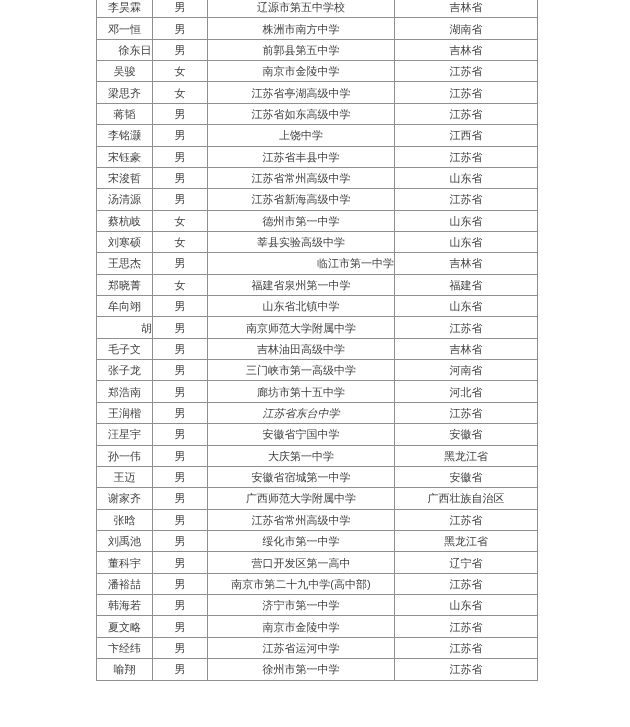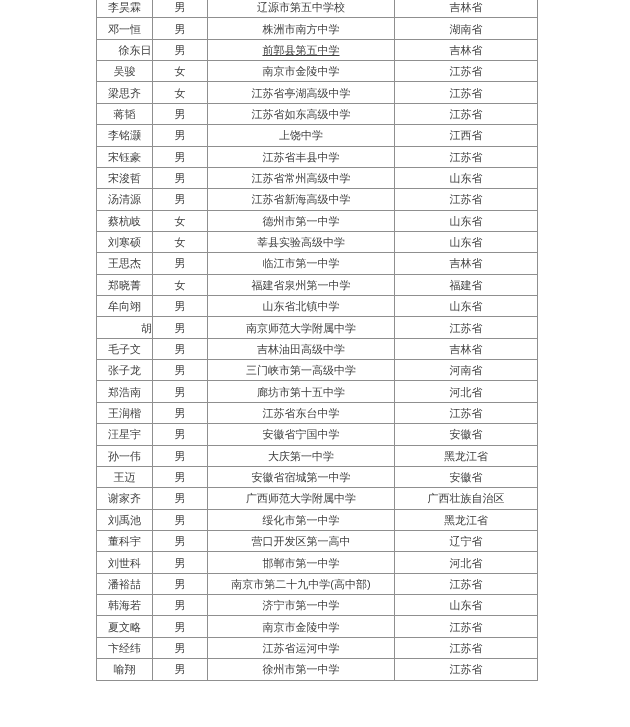--- a/index.html
+++ b/index.html
@@ -60,21 +60,21 @@
   <tr>
     <td style="border-color: rgb(143, 143, 143); color: rgb(62, 62, 62);">邓一恒</td>
     <td style="border-color: rgb(143, 143, 143); color: rgb(62, 62, 62);">男</td>
     <td style="border-color: rgb(143, 143, 143); color: rgb(62, 62, 62);">株洲市南方中学</td>
     <td style="border-color: rgb(143, 143, 143); color: rgb(62, 62, 62);">湖南省</td>
   </tr>
 
   <tr>
     <td style="border-color: rgb(143, 143, 143); color: rgb(62, 62, 62); padding-left: 21px;">徐东日</td>
     <td style="border-color: rgb(143, 143, 143); color: rgb(62, 62, 62);">男</td>
-    <td style="border-color: rgb(143, 143, 143); color: rgb(62, 62, 62); text-decoration: underline;">前郭县第五中学</td>
+    <td style="border-color: rgb(143, 143, 143); color: rgb(62, 62, 62);">前郭县第五中学</td>
     <td style="border-color: rgb(143, 143, 143); color: rgb(62, 62, 62);">吉林省</td>
   </tr>
 
   <tr>
     <td style="border-color: rgb(143, 143, 143); color: rgb(62, 62, 62);">吴骏</td>
     <td style="border-color: rgb(143, 143, 143); color: rgb(62, 62, 62);">女</td>
     <td style="border-color: rgb(143, 143, 143); color: rgb(62, 62, 62);">南京市金陵中学</td>
     <td style="border-color: rgb(143, 143, 143); color: rgb(62, 62, 62);">江苏省</td>
   </tr>
 
@@ -131,21 +131,21 @@
   <tr>
     <td style="border-color: rgb(143, 143, 143); color: rgb(62, 62, 62); margin-left: 35px;">刘寒硕</td>
     <td style="border-color: rgb(143, 143, 143); color: rgb(62, 62, 62);">女</td>
     <td style="border-color: rgb(143, 143, 143); color: rgb(62, 62, 62);">莘县实验高级中学</td>
     <td style="border-color: rgb(143, 143, 143); color: rgb(62, 62, 62);">山东省</td>
   </tr>
 
   <tr>
     <td style="border-color: rgb(143, 143, 143); color: rgb(62, 62, 62);">王思杰</td>
     <td style="border-color: rgb(143, 143, 143); color: rgb(62, 62, 62);">男</td>
-    <td style="border-color: rgb(143, 143, 143); color: rgb(62, 62, 62);">临江市第一中学</td>
+    <td style="border-color: rgb(143, 143, 143); color: rgb(62, 62, 62); text-align: right;">临江市第一中学</td>
     <td style="border-color: rgb(143, 143, 143); color: rgb(62, 62, 62);">吉林省</td>
   </tr>
 
   <tr>
     <td style="border-color: rgb(143, 143, 143); color: rgb(62, 62, 62);">郑晓菁</td>
     <td style="border-color: rgb(143, 143, 143); color: rgb(62, 62, 62);">女</td>
     <td style="border-color: rgb(143, 143, 143); color: rgb(62, 62, 62);">福建省泉州第一中学</td>
     <td style="border-color: rgb(143, 143, 143); color: rgb(62, 62, 62);">福建省</td>
   </tr>
 
@@ -180,21 +180,21 @@
   <tr>
     <td style="border-color: rgb(143, 143, 143); color: rgb(62, 62, 62);">郑浩南</td>
     <td style="border-color: rgb(143, 143, 143); color: rgb(62, 62, 62);">男</td>
     <td style="border-color: rgb(143, 143, 143); color: rgb(62, 62, 62);">廊坊市第十五中学</td>
     <td style="border-color: rgb(143, 143, 143); color: rgb(62, 62, 62);">河北省</td>
   </tr>
 
   <tr>
     <td style="border-color: rgb(143, 143, 143); color: rgb(62, 62, 62);">王润楷</td>
     <td style="border-color: rgb(143, 143, 143); color: rgb(62, 62, 62);">男</td>
-    <td style="border-color: rgb(143, 143, 143); color: rgb(62, 62, 62);">江苏省东台中学</td>
+    <td style="border-color: rgb(143, 143, 143); color: rgb(62, 62, 62); font-style: italic;">江苏省东台中学</td>
     <td style="border-color: rgb(143, 143, 143); color: rgb(62, 62, 62);">江苏省</td>
   </tr>
 
   <tr>
     <td style="border-color: rgb(143, 143, 143); color: rgb(62, 62, 62);">汪星宇</td>
     <td style="border-color: rgb(143, 143, 143); color: rgb(62, 62, 62);">男</td>
     <td style="border-color: rgb(143, 143, 143); color: rgb(62, 62, 62);">安徽省宁国中学</td>
     <td style="border-color: rgb(143, 143, 143); color: rgb(62, 62, 62);">安徽省</td>
   </tr>
 
@@ -212,41 +212,41 @@
     <td style="border-color: rgb(143, 143, 143); color: rgb(62, 62, 62);">安徽省</td>
   </tr>
 
   <tr>
     <td style="border-color: rgb(143, 143, 143); color: rgb(62, 62, 62);">谢家齐</td>
     <td style="border-color: rgb(143, 143, 143); color: rgb(62, 62, 62);">男</td>
     <td style="border-color: rgb(143, 143, 143); color: rgb(62, 62, 62);">广西师范大学附属中学</td>
     <td style="border-color: rgb(143, 143, 143); color: rgb(62, 62, 62);">广西壮族自治区</td>
   </tr>
 
+  <tr>
+    <td style="border-color: rgb(143, 143, 143); color: rgb(62, 62, 62);">张晗</td>
+    <td style="border-color: rgb(143, 143, 143); color: rgb(62, 62, 62);">男</td>
+    <td style="border-color: rgb(143, 143, 143); color: rgb(62, 62, 62);">江苏省常州高级中学</td>
+    <td style="border-color: rgb(143, 143, 143); color: rgb(62, 62, 62);">江苏省</td>
+  </tr>
 
   <tr>
     <td style="border-color: rgb(143, 143, 143); color: rgb(62, 62, 62);">刘禹池</td>
     <td style="border-color: rgb(143, 143, 143); color: rgb(62, 62, 62);">男</td>
     <td style="border-color: rgb(143, 143, 143); color: rgb(62, 62, 62);">绥化市第一中学</td>
     <td style="border-color: rgb(143, 143, 143); color: rgb(62, 62, 62);">黑龙江省</td>
   </tr>
 
   <tr>
     <td style="border-color: rgb(143, 143, 143); color: rgb(62, 62, 62);">董科宇</td>
     <td style="border-color: rgb(143, 143, 143); color: rgb(62, 62, 62);">男</td>
     <td style="border-color: rgb(143, 143, 143); color: rgb(62, 62, 62);">营口开发区第一高中</td>
     <td style="border-color: rgb(143, 143, 143); color: rgb(62, 62, 62);">辽宁省</td>
   </tr>
 
-  <tr>
-    <td style="border-color: rgb(143, 143, 143); color: rgb(62, 62, 62);">刘世科</td>
-    <td style="border-color: rgb(143, 143, 143); color: rgb(62, 62, 62);">男</td>
-    <td style="border-color: rgb(143, 143, 143); color: rgb(62, 62, 62);">邯郸市第一中学</td>
-    <td style="border-color: rgb(143, 143, 143); color: rgb(62, 62, 62);">河北省</td>
-  </tr>
 
   <tr>
     <td style="border-color: rgb(143, 143, 143); color: rgb(62, 62, 62);">潘裕喆</td>
     <td style="border-color: rgb(143, 143, 143); color: rgb(62, 62, 62);">男</td>
     <td style="border-color: rgb(143, 143, 143); color: rgb(62, 62, 62);">南京市第二十九中学(高中部)</td>
     <td style="border-color: rgb(143, 143, 143); color: rgb(62, 62, 62);">江苏省</td>
   </tr>
 
   <tr>
     <td style="border-color: rgb(143, 143, 143); color: rgb(62, 62, 62);">韩海若</td>

